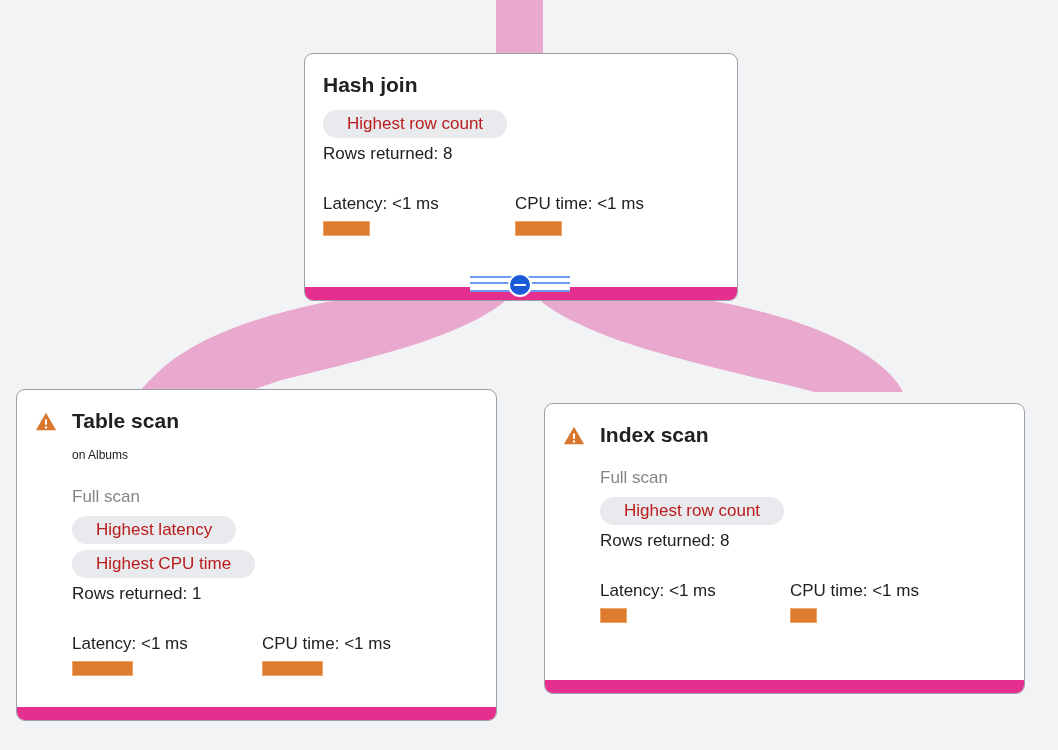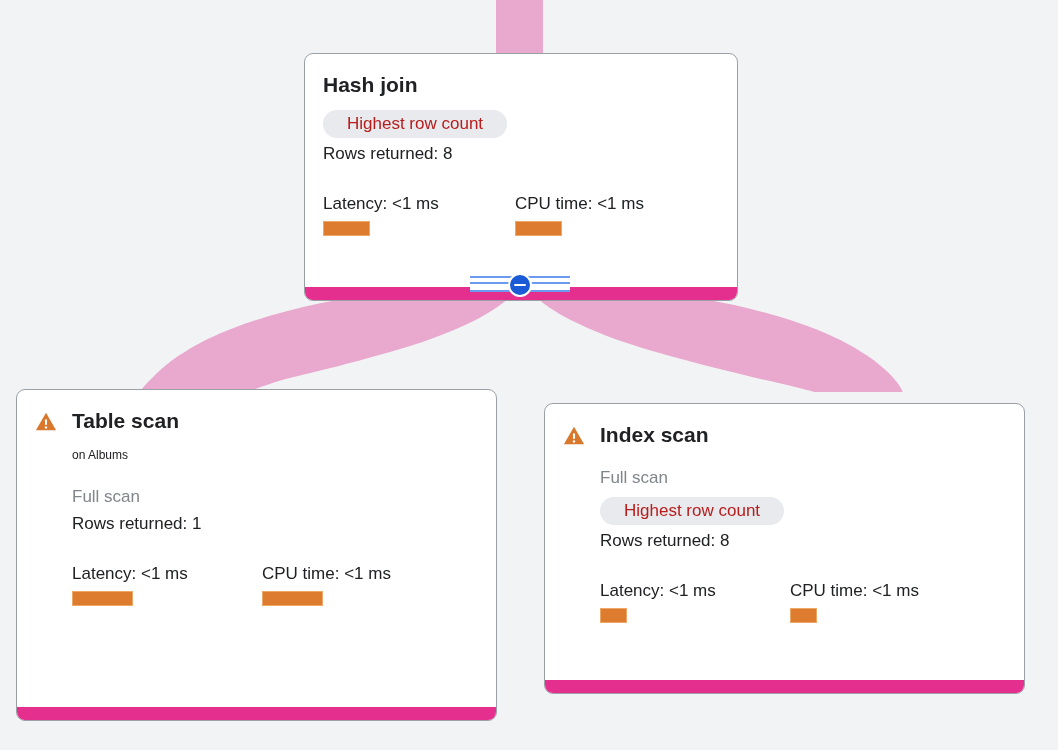--- a/index.html
+++ b/index.html
@@ -261,20 +261,24 @@
       <div class="title-row">
         <svg class="warn-icon" viewBox="0 0 24 24" xmlns="http://www.w3.org/2000/svg">
           <path d="M12 2 L23 21 L1 21 Z" fill="#d9782d"></path>
           <rect x="10.9" y="9" width="2.2" height="6.2" rx="1" fill="#ffffff"></rect>
           <circle cx="12" cy="18" r="1.3" fill="#ffffff"></circle>
         </svg>
         <div class="title-col">
           <div class="node-title">Table scan</div>
           <div class="subtitle">on Albums</div>
           <div class="subtitle2">Full scan</div>
+          <div class="chips">
+            <span class="chip">Highest latency</span>
+            <span class="chip">Highest CPU time</span>
+          </div>
           <div class="rows-returned">Rows returned: 1</div>
           <div class="metrics">
             <div style="width:190px;">
               <div class="metric-label">Latency: &lt;1 ms</div>
               <div class="metric-bar" style="width:61px;"></div>
             </div>
             <div>
               <div class="metric-label">CPU time: &lt;1 ms</div>
               <div class="metric-bar" style="width:61px;"></div>
             </div>

